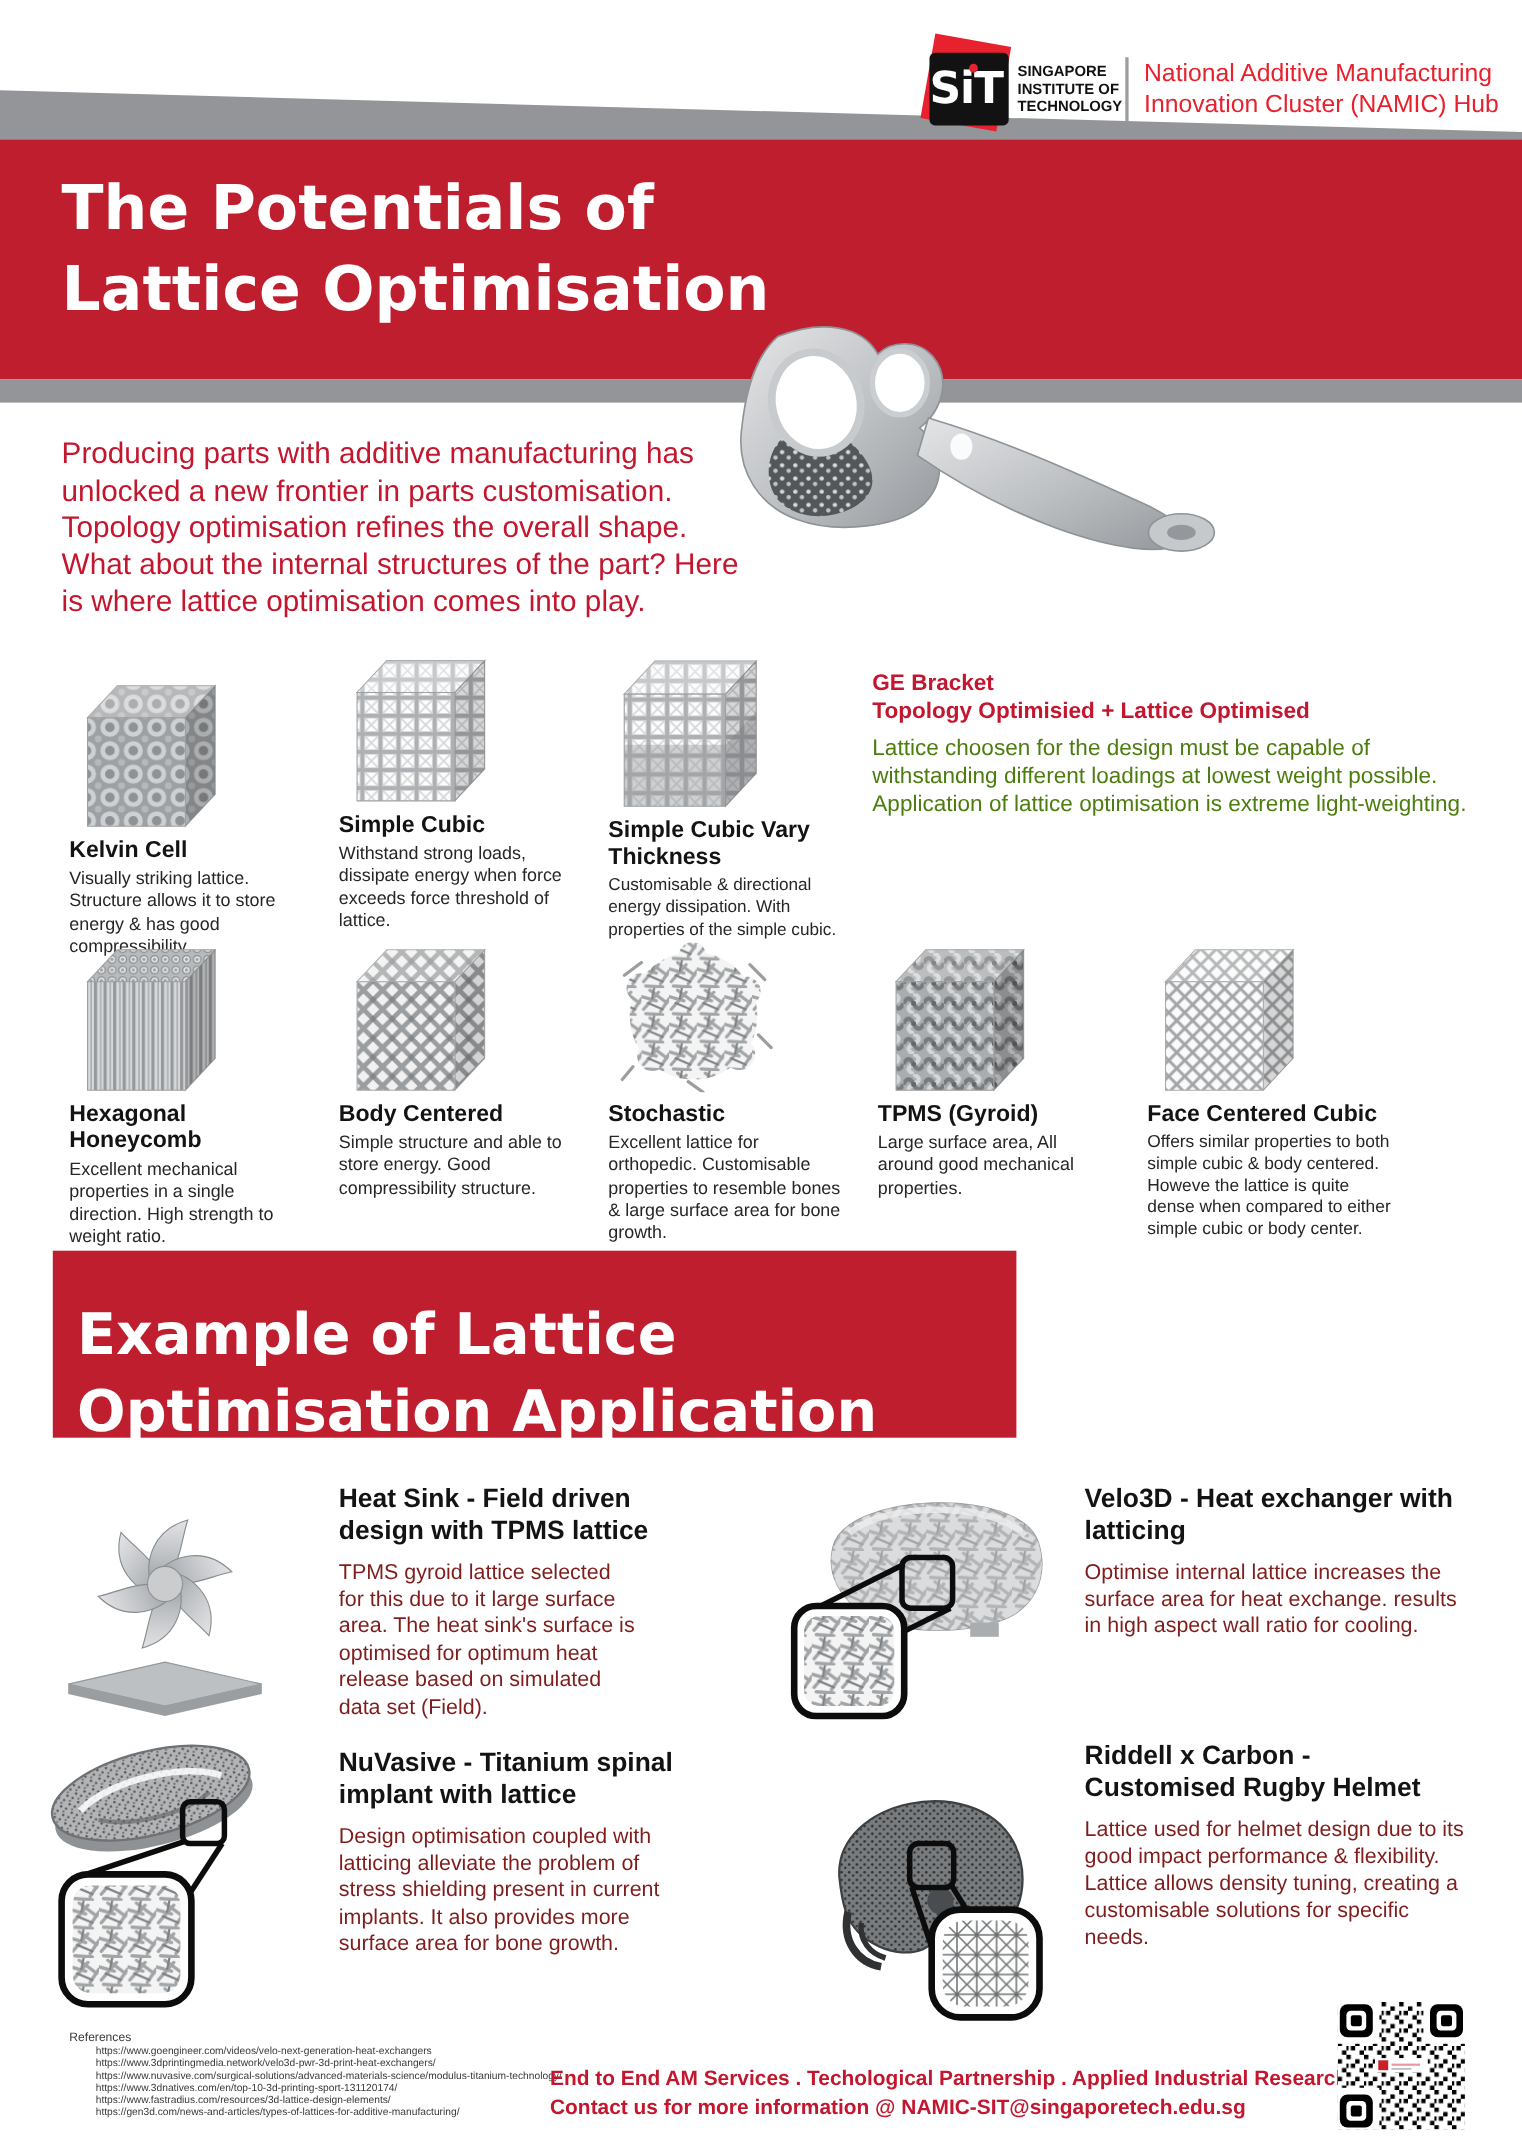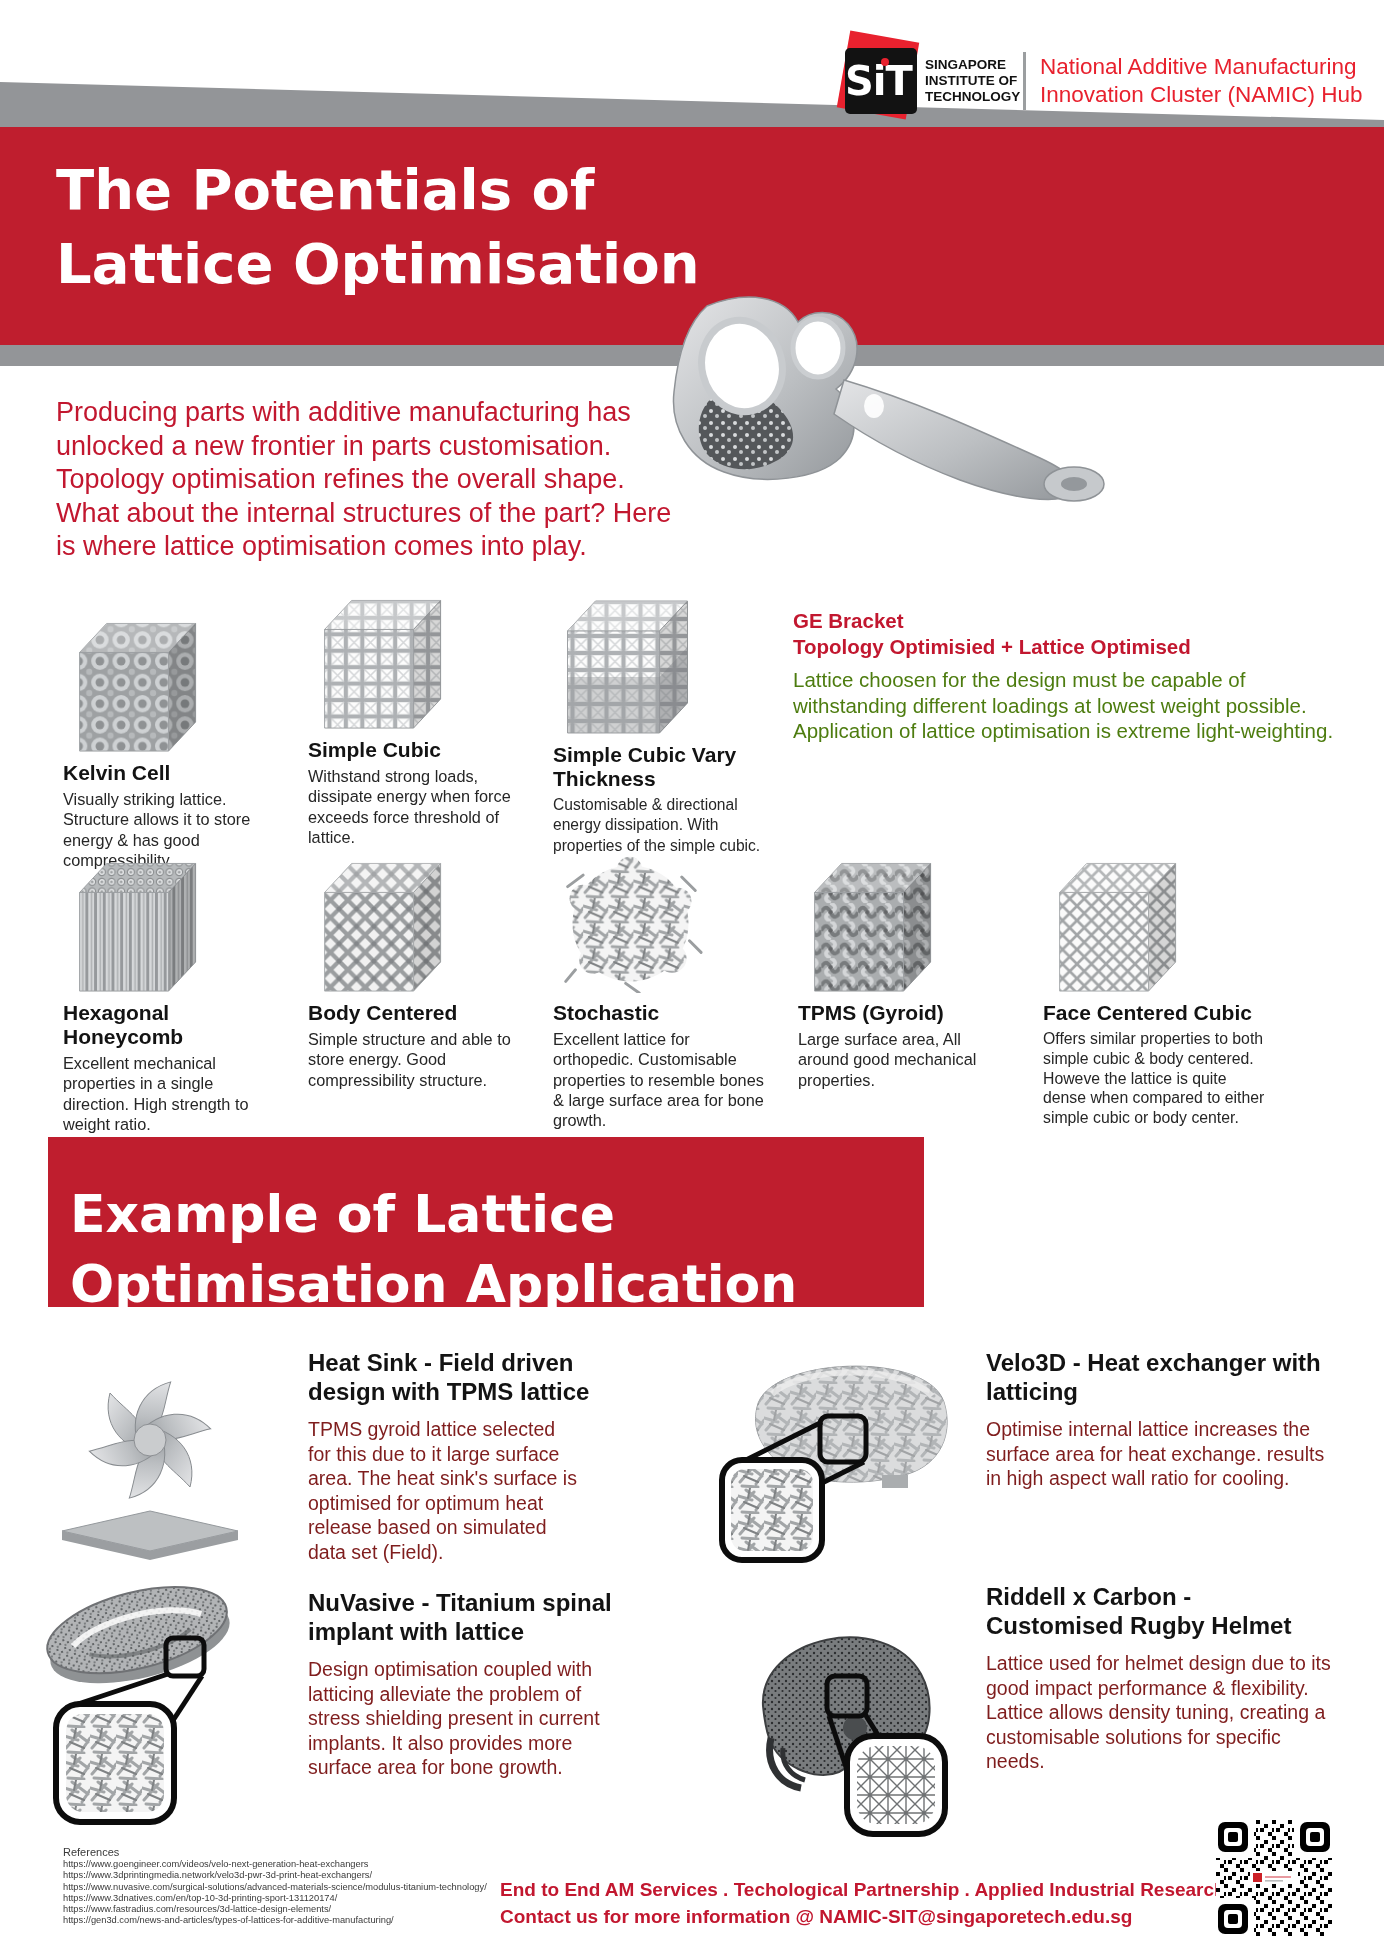--- a/index.html
+++ b/index.html
@@ -41,21 +41,21 @@
   .banner2 .t{position:absolute;left:22px;top:12px;color:#fff;font-family:"DejaVu Sans",sans-serif;
               font-weight:bold;font-size:52px;line-height:70px;margin-top:30px;}
 
   
   .app-text .at{font-weight:bold;font-size:24px;line-height:29px;color:#131313;}
   .app-text .ab{margin-top:11px;font-size:19.5px;line-height:24.6px;color:#7f1d1d;}
 
   
   .refs{position:absolute;left:63px;top:1846px;color:#3a3a3a;}
   .refs .rt{font-size:11px;line-height:13px;}
-  .refs .ru{font-size:9.3px;line-height:11.3px;}
+  .refs .ru{font-size:9.3px;line-height:11.3px;margin-left:24px;}
   .contact{position:absolute;left:500px;top:1876px;color:#c2172f;font-weight:bold;font-size:19px;line-height:27px;}
   .hiddendefs{position:absolute;width:0;height:0;overflow:hidden;}
 </style>
 </head>
 <body>
 
 <div class="page">
 
   <svg class="hiddendefs" aria-hidden="true">
     <defs>

